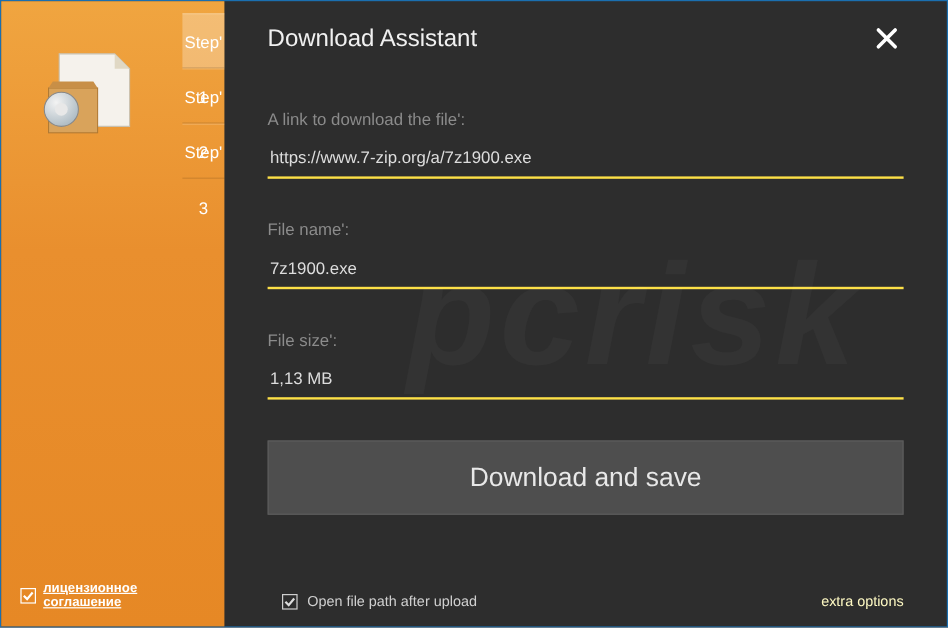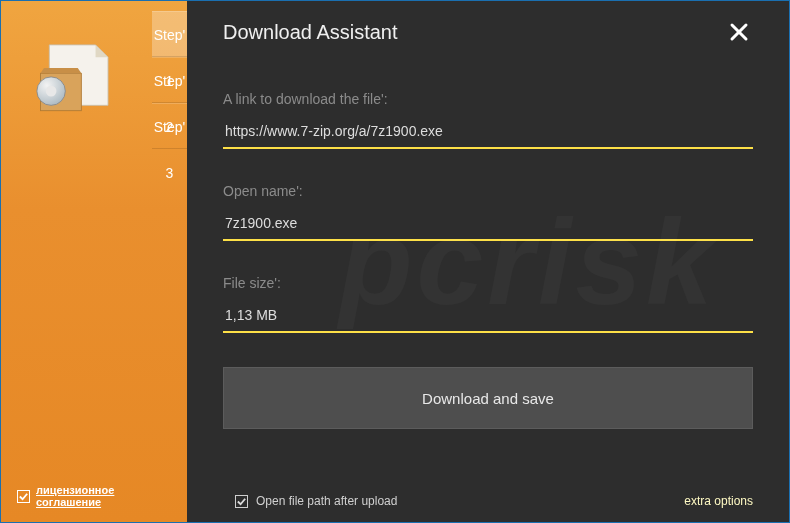--- a/index.html
+++ b/index.html
@@ -68,21 +68,21 @@
     border: none; border-bottom: 2px solid #fde047;
     background: transparent; color: #ddd;
     font-size: 14px; padding: 4px 2px 8px 2px;
     outline: none;
   }
   .download-btn {
     margin-top: 22px;
     height: 62px; width: 100%;
     background: #4e4e4e;
     border: 1px solid #5c5c5c;
-    color: #e8e8e8; font-size: 15px;
+    color: #e8e8e8; font-size: 22px;
     display: flex; align-items: center; justify-content: center;
     cursor: pointer;
   }
   .footer {
     position: absolute; bottom: 14px; left: 48px; right: 36px;
     display: flex; align-items: center; justify-content: space-between;
     color: #d0d0d0; font-size: 12px;
   }
   .footer-left { display: flex; align-items: center; gap: 8px; }
   .chk-dark {
@@ -153,21 +153,21 @@
     </div>
 
     <div class="form">
 
       <div class="field-group">
         <span class="label">A link to download the file':</span>
         <input class="text-input" type="text" value="https://www.7-zip.org/a/7z1900.exe" style="">
       </div>
 
       <div class="field-group">
-        <span class="label">Open name':</span>
+        <span class="label">File name':</span>
         <input class="text-input" type="text" value="7z1900.exe" style="">
       </div>
 
       <div class="field-group">
         <span class="label">File size':</span>
         <input class="text-input" type="text" value="1,13 MB" style="">
       </div>
 
       <div class="download-btn">Download and save</div>
     </div>

